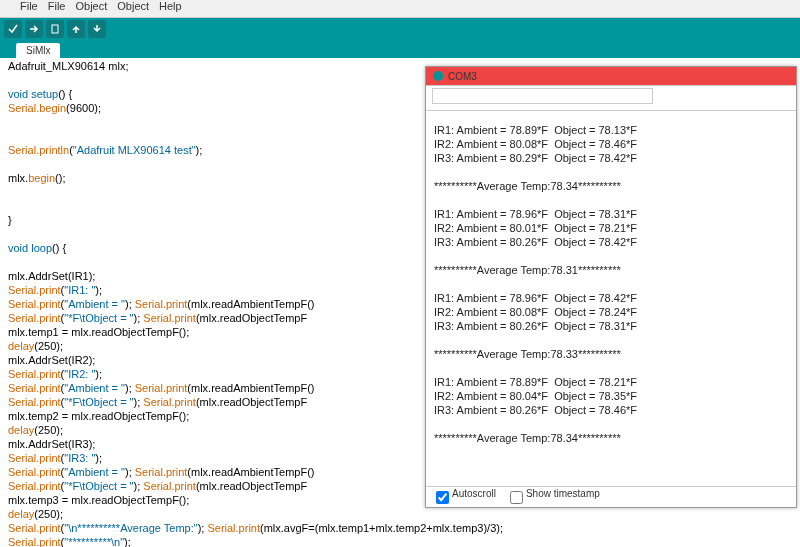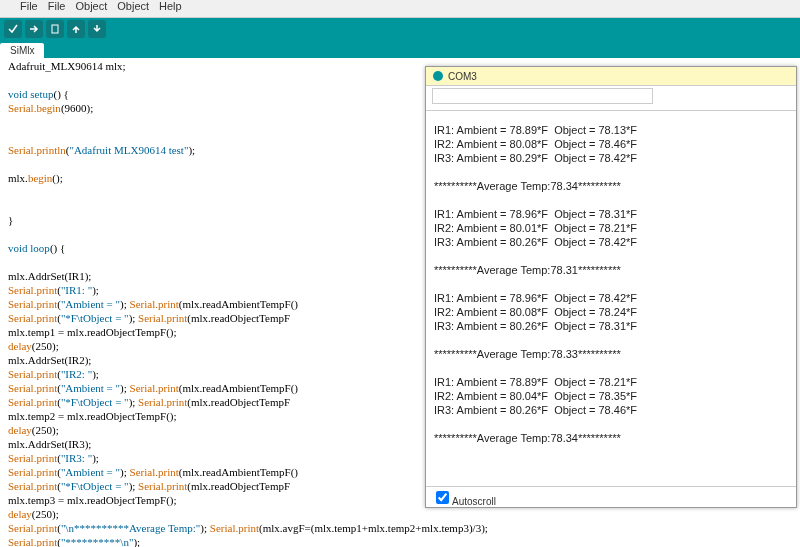--- a/index.html
+++ b/index.html
@@ -1,32 +1,32 @@
 <!DOCTYPE html>
 <html><head>
 <meta charset="utf-8">
 <style>
 html,body{margin:0;padding:0;width:800px;height:547px;overflow:hidden;font-family:Arial,sans-serif;font-size:11px;background:#fff}
 .menubar{height:17px;background:#f0f0f0;display:flex;padding:0 20px;border-bottom:1px solid #ccc}
 .menubar span{margin-right:10px;color:#333;font-size:11px}
 .toolbar{height:22px;background:#00979c;display:flex;align-items:center;padding:0 4px}
 .tbtn{width:18px;height:18px;border-radius:3px;background:#0d7a7e;margin-right:3px;display:flex;align-items:center;justify-content:center;color:#fff;font-size:10px}
-.tabbar{height:18px;background:#00979c;display:flex;align-items:flex-end;padding-left:0}
+.tabbar{height:18px;background:#00979c;display:flex;align-items:flex-end;padding-left:16px}
 .tab{background:#fff;padding:2px 10px;font-size:10px;color:#333;border-top-left-radius:2px;border-top-right-radius:2px}
-.code{position:absolute;top:57px;left:0;right:0;bottom:0;padding:2px 8px;font-family:Liberation Serif, serif;font-size:11px;line-height:14px;color:#000;white-space:pre;overflow:hidden}
+.code{position:absolute;top:57px;left:0;right:0;bottom:0;padding:2px 8px;font-family:Liberation Sans, sans-serif;font-size:11px;line-height:14px;color:#000;white-space:pre;overflow:hidden}
 .c1{color:#cc6600}
 .c2{color:#006699}
 .serial{position:absolute;top:66px;left:425px;width:370px;height:440px;background:#fff;border:1px solid #999;box-shadow:0 0 4px rgba(0,0,0,.3)}
-.serial-title{height:18px;background:#fef9c3;border-bottom:1px solid #ccc;display:flex;align-items:center;padding:0 6px;font-size:10px;color:#333}
+.serial-title{height:18px;background:#ef4444;border-bottom:1px solid #ccc;display:flex;align-items:center;padding:0 6px;font-size:10px;color:#333}
 .serial-title svg{margin-right:4px}
 .serial-input{height:20px;border-bottom:1px solid #ccc;padding:2px 6px}
 .serial-input input{width:60%;border:1px solid #ccc;height:14px;font-size:10px;padding:0 2px}
 .serial-body{padding:12px 8px 4px 8px;font-family:Liberation Sans, sans-serif;font-size:11px;line-height:14px;white-space:pre;color:#222}
 .serial-foot{position:absolute;bottom:0;left:0;right:0;height:20px;border-top:1px solid #ccc;display:flex;align-items:center;padding:0 6px;font-size:10px;color:#333}
-.serial-foot label{display:flex;align-items:flex-end;margin-right:10px}
+.serial-foot label{display:flex;align-items:flex-start;margin-right:10px}
 .serial-foot input{margin-right:3px}
 </style>
 </head>
 <body>
 
 <div class="menubar">
   <span>File</span>
   <span>File</span>
   <span>Object</span>
   <span>Object</span>
@@ -135,14 +135,18 @@
 IR1: Ambient = 78.89*F  Object = 78.21*F
 IR2: Ambient = 80.04*F  Object = 78.35*F
 IR3: Ambient = 80.26*F  Object = 78.46*F
 
 **********Average Temp:78.34**********</div>
   <div class="serial-foot">
     <label>
         <input type="checkbox" checked="" style="">
         <span>Autoscroll</span>
       </label>
+    <label>
+        <input type="checkbox" style="">
+        <span>Show timestamp</span>
+      </label>
   </div>
 </div>
 
 </body></html>

